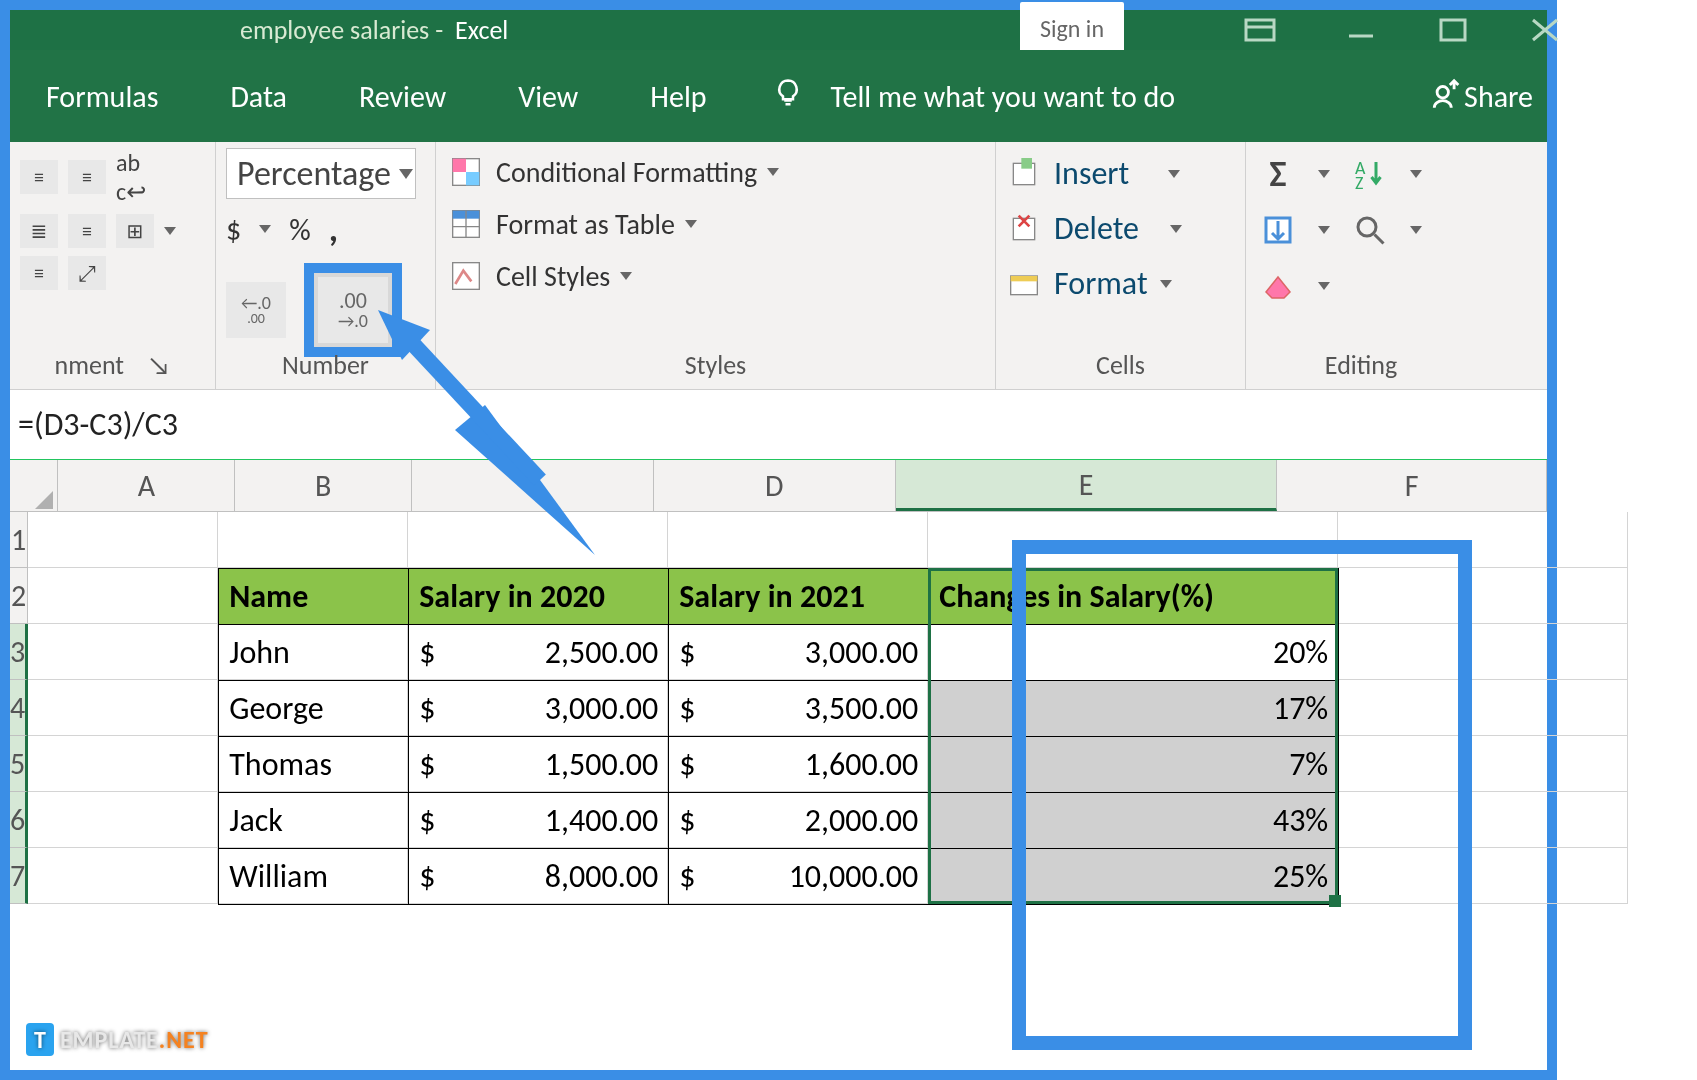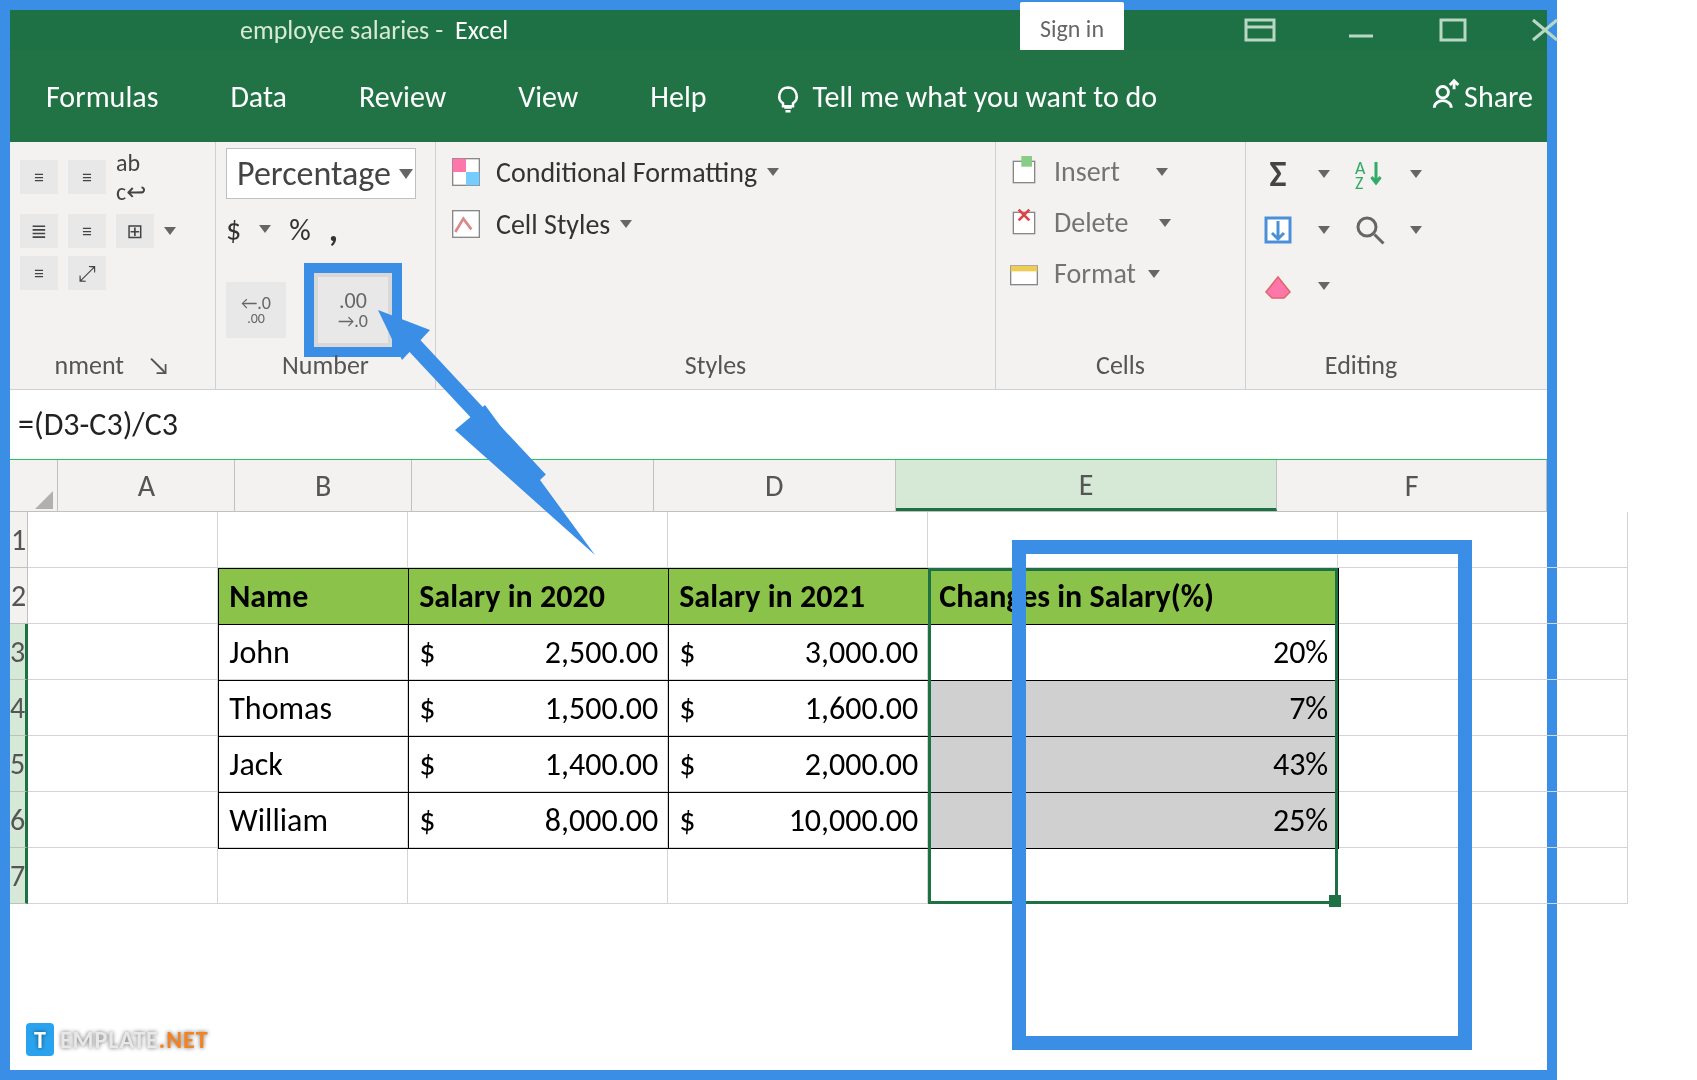--- a/index.html
+++ b/index.html
@@ -44,21 +44,21 @@
   .tabrow {
     background:#217346;
     height:92px;
     display:flex;
     align-items:center;
     color:#fff;
     font-size:30px;
     position:relative;
   }
   .tabrow .tab{padding:0 36px;cursor:pointer;}
-  .tabrow .tellme{display:flex;align-items:flex-end;gap:10px;margin-left:30px;}
+  .tabrow .tellme{display:flex;align-items:flex-start;gap:28px;margin-left:30px;}
   .tabrow .share{position:absolute;right:14px;display:flex;align-items:flex-start;gap:0;}
   .tabrow svg{stroke:#fff;}
   
   .ribbon {
     background:#f3f2f1;
     border-bottom:1px solid #d0d0d0;
     height:248px;
     display:flex;
     position:relative;
     font-size:26px;
@@ -69,21 +69,21 @@
   .g-align{width:206px;}
   .g-number{width:220px;}
   .g-styles{width:560px;}
   .g-cells{width:250px;}
   .g-editing{width:230px;border-right:none;}
   .row{display:flex;align-items:center;gap:10px;margin-bottom:8px;}
   .iconbox{width:38px;height:34px;background:#e8e8e8;display:flex;align-items:center;justify-content:center;font-size:20px;}
   .num-format{background:#fff;border:1px solid #c0c0c0;padding:4px 10px;font-size:34px;display:flex;align-items:center;gap:8px;width:190px;justify-content:space-between;}
   .stylerow{display:flex;align-items:center;gap:10px;font-size:28px;color:#333;margin:6px 0 16px 0;}
   .stylerow .sicon{width:40px;height:36px;display:flex;align-items:center;justify-content:center;}
-  .cellrow{display:flex;align-items:center;gap:12px;font-size:28px;color:#737373;margin:6px 0 16px 0;}
+  .cellrow{display:flex;align-items:center;gap:12px;font-size:32px;color:#0c4a6e;margin:6px 0 16px 0;}
   .g-number .dollar-row{display:flex;gap:18px;align-items:center;font-size:30px;color:#333;margin-top:8px;}
   .dec-row{display:flex;gap:18px;align-items:center;margin-top:12px;}
   .dec-btn{width:60px;height:56px;background:#e8e8e8;display:flex;flex-direction:column;align-items:center;justify-content:center;font-size:18px;color:#666;line-height:1;}
   .highlight-dec{border:10px solid #3a8ee6;padding:4px;background:#d8d8d8;}
   .g-editing .erow{display:flex;align-items:center;gap:18px;margin:6px 0 16px 0;}
   .g-editing .ebtn{width:44px;height:40px;display:flex;align-items:center;justify-content:center;}
   .tri{width:0;height:0;border-left:7px solid transparent;border-right:7px solid transparent;border-top:10px solid #666;display:inline-block;}
   .tri-s{border-left:6px solid transparent;border-right:6px solid transparent;border-top:8px solid #666;}
   
   .arrow-anno{position:absolute;left:350px;top:290px;pointer-events:none;z-index:50;}
@@ -236,20 +236,31 @@
               <rect x="12" y="12" width="10" height="10" fill="#7cf"></rect>
             </svg>
           </div>
         <span>Conditional Formatting</span>
         <span class="tri tri-s"></span>
       </div>
       <div class="stylerow">
         <div class="sicon">
             <svg width="36" height="32" viewBox="0 0 24 24">
               <rect x="2" y="2" width="20" height="20" fill="#fff" stroke="#888"></rect>
+              <rect x="2" y="2" width="20" height="6" fill="#4a90d9"></rect>
+              <path d="M2 14h20M12 2v20" stroke="#888"></path>
+            </svg>
+          </div>
+        <span>Format as Table</span>
+        <span class="tri tri-s"></span>
+      </div>
+      <div class="stylerow">
+        <div class="sicon">
+            <svg width="36" height="32" viewBox="0 0 24 24">
+              <rect x="2" y="2" width="20" height="20" fill="#fff" stroke="#888"></rect>
               <path d="M4 18l6-10 6 8" stroke="#d88" fill="none" stroke-width="2"></path>
             </svg>
           </div>
         <span>Cell Styles</span>
         <span class="tri tri-s"></span>
       </div>
       <div class="glabel">Styles</div>
     </div>
 
     <div class="group g-cells">
@@ -434,20 +445,36 @@
                   </td>
               <td class="colD">
                     <div class="cur">
                       <span>$</span>
                       <span>3,000.00</span>
                     </div>
                   </td>
               <td class="colE active">20%</td>
             </tr>
             <tr>
+              <td class="colB">George</td>
+              <td class="colC">
+                    <div class="cur">
+                      <span>$</span>
+                      <span>3,000.00</span>
+                    </div>
+                  </td>
+              <td class="colD">
+                    <div class="cur">
+                      <span>$</span>
+                      <span>3,500.00</span>
+                    </div>
+                  </td>
+              <td class="colE sel">17%</td>
+            </tr>
+            <tr>
               <td class="colB">Thomas</td>
               <td class="colC">
                     <div class="cur">
                       <span>$</span>
                       <span>1,500.00</span>
                     </div>
                   </td>
               <td class="colD">
                     <div class="cur">
                       <span>$</span>

